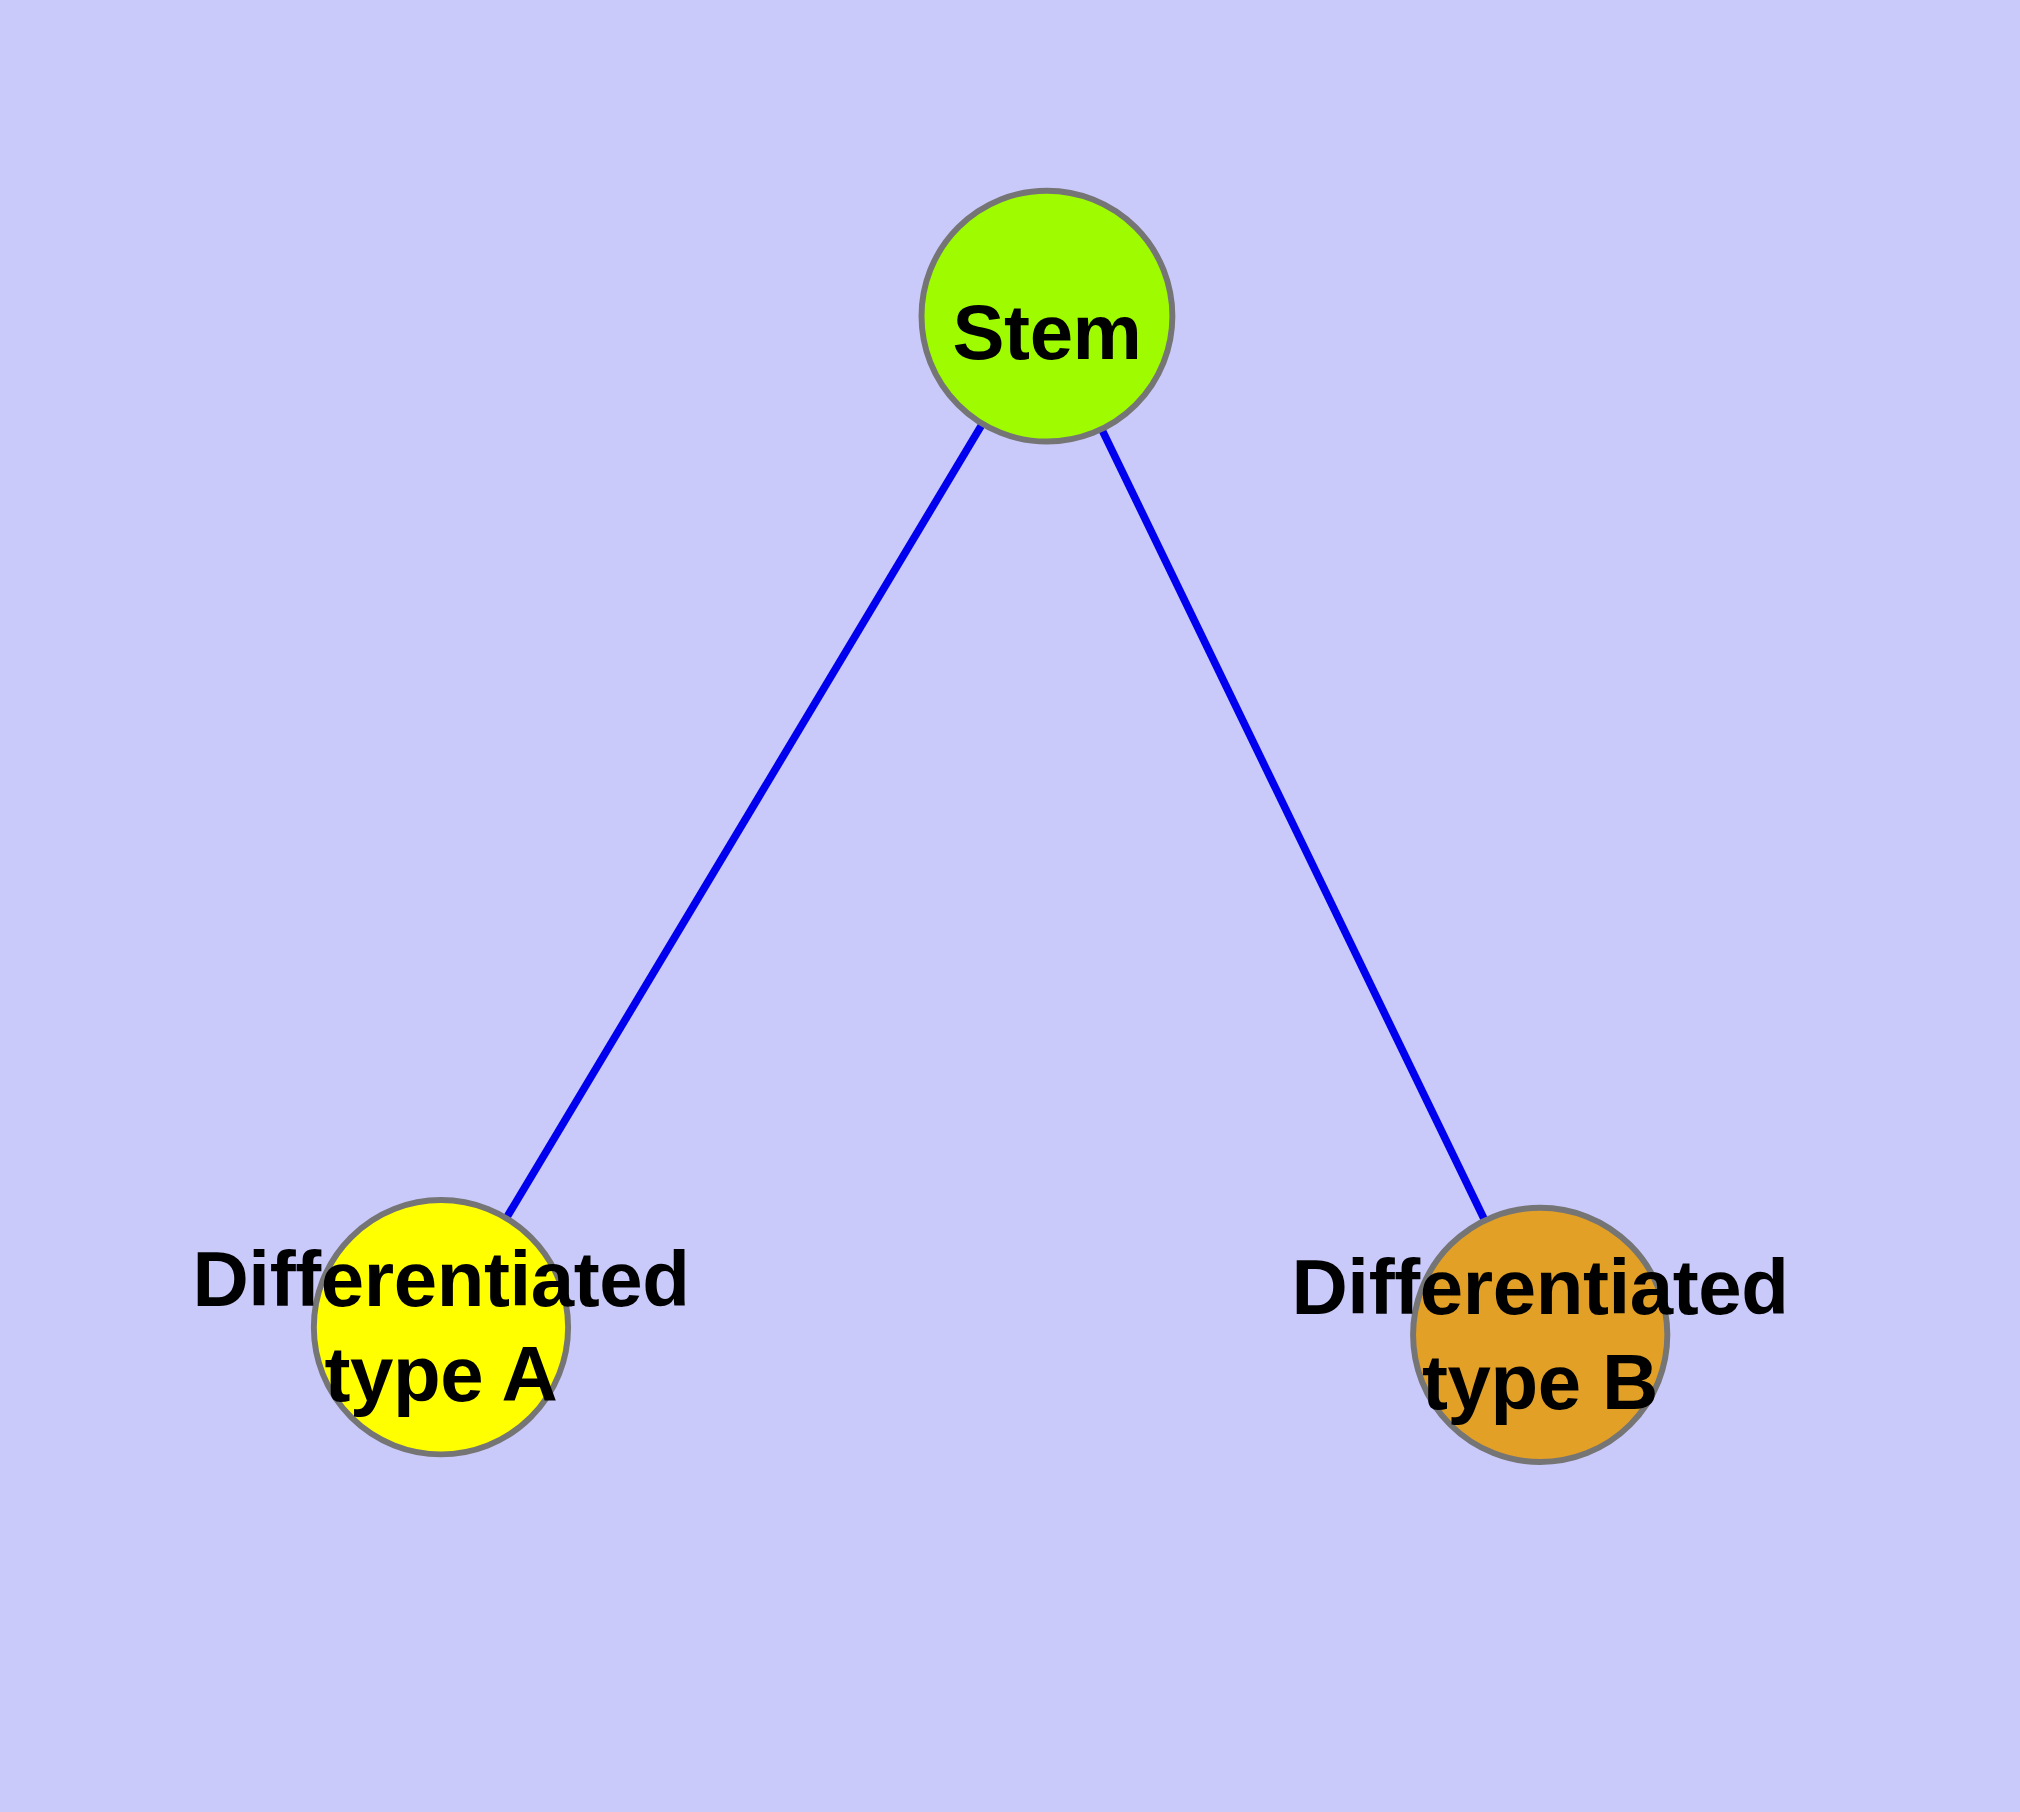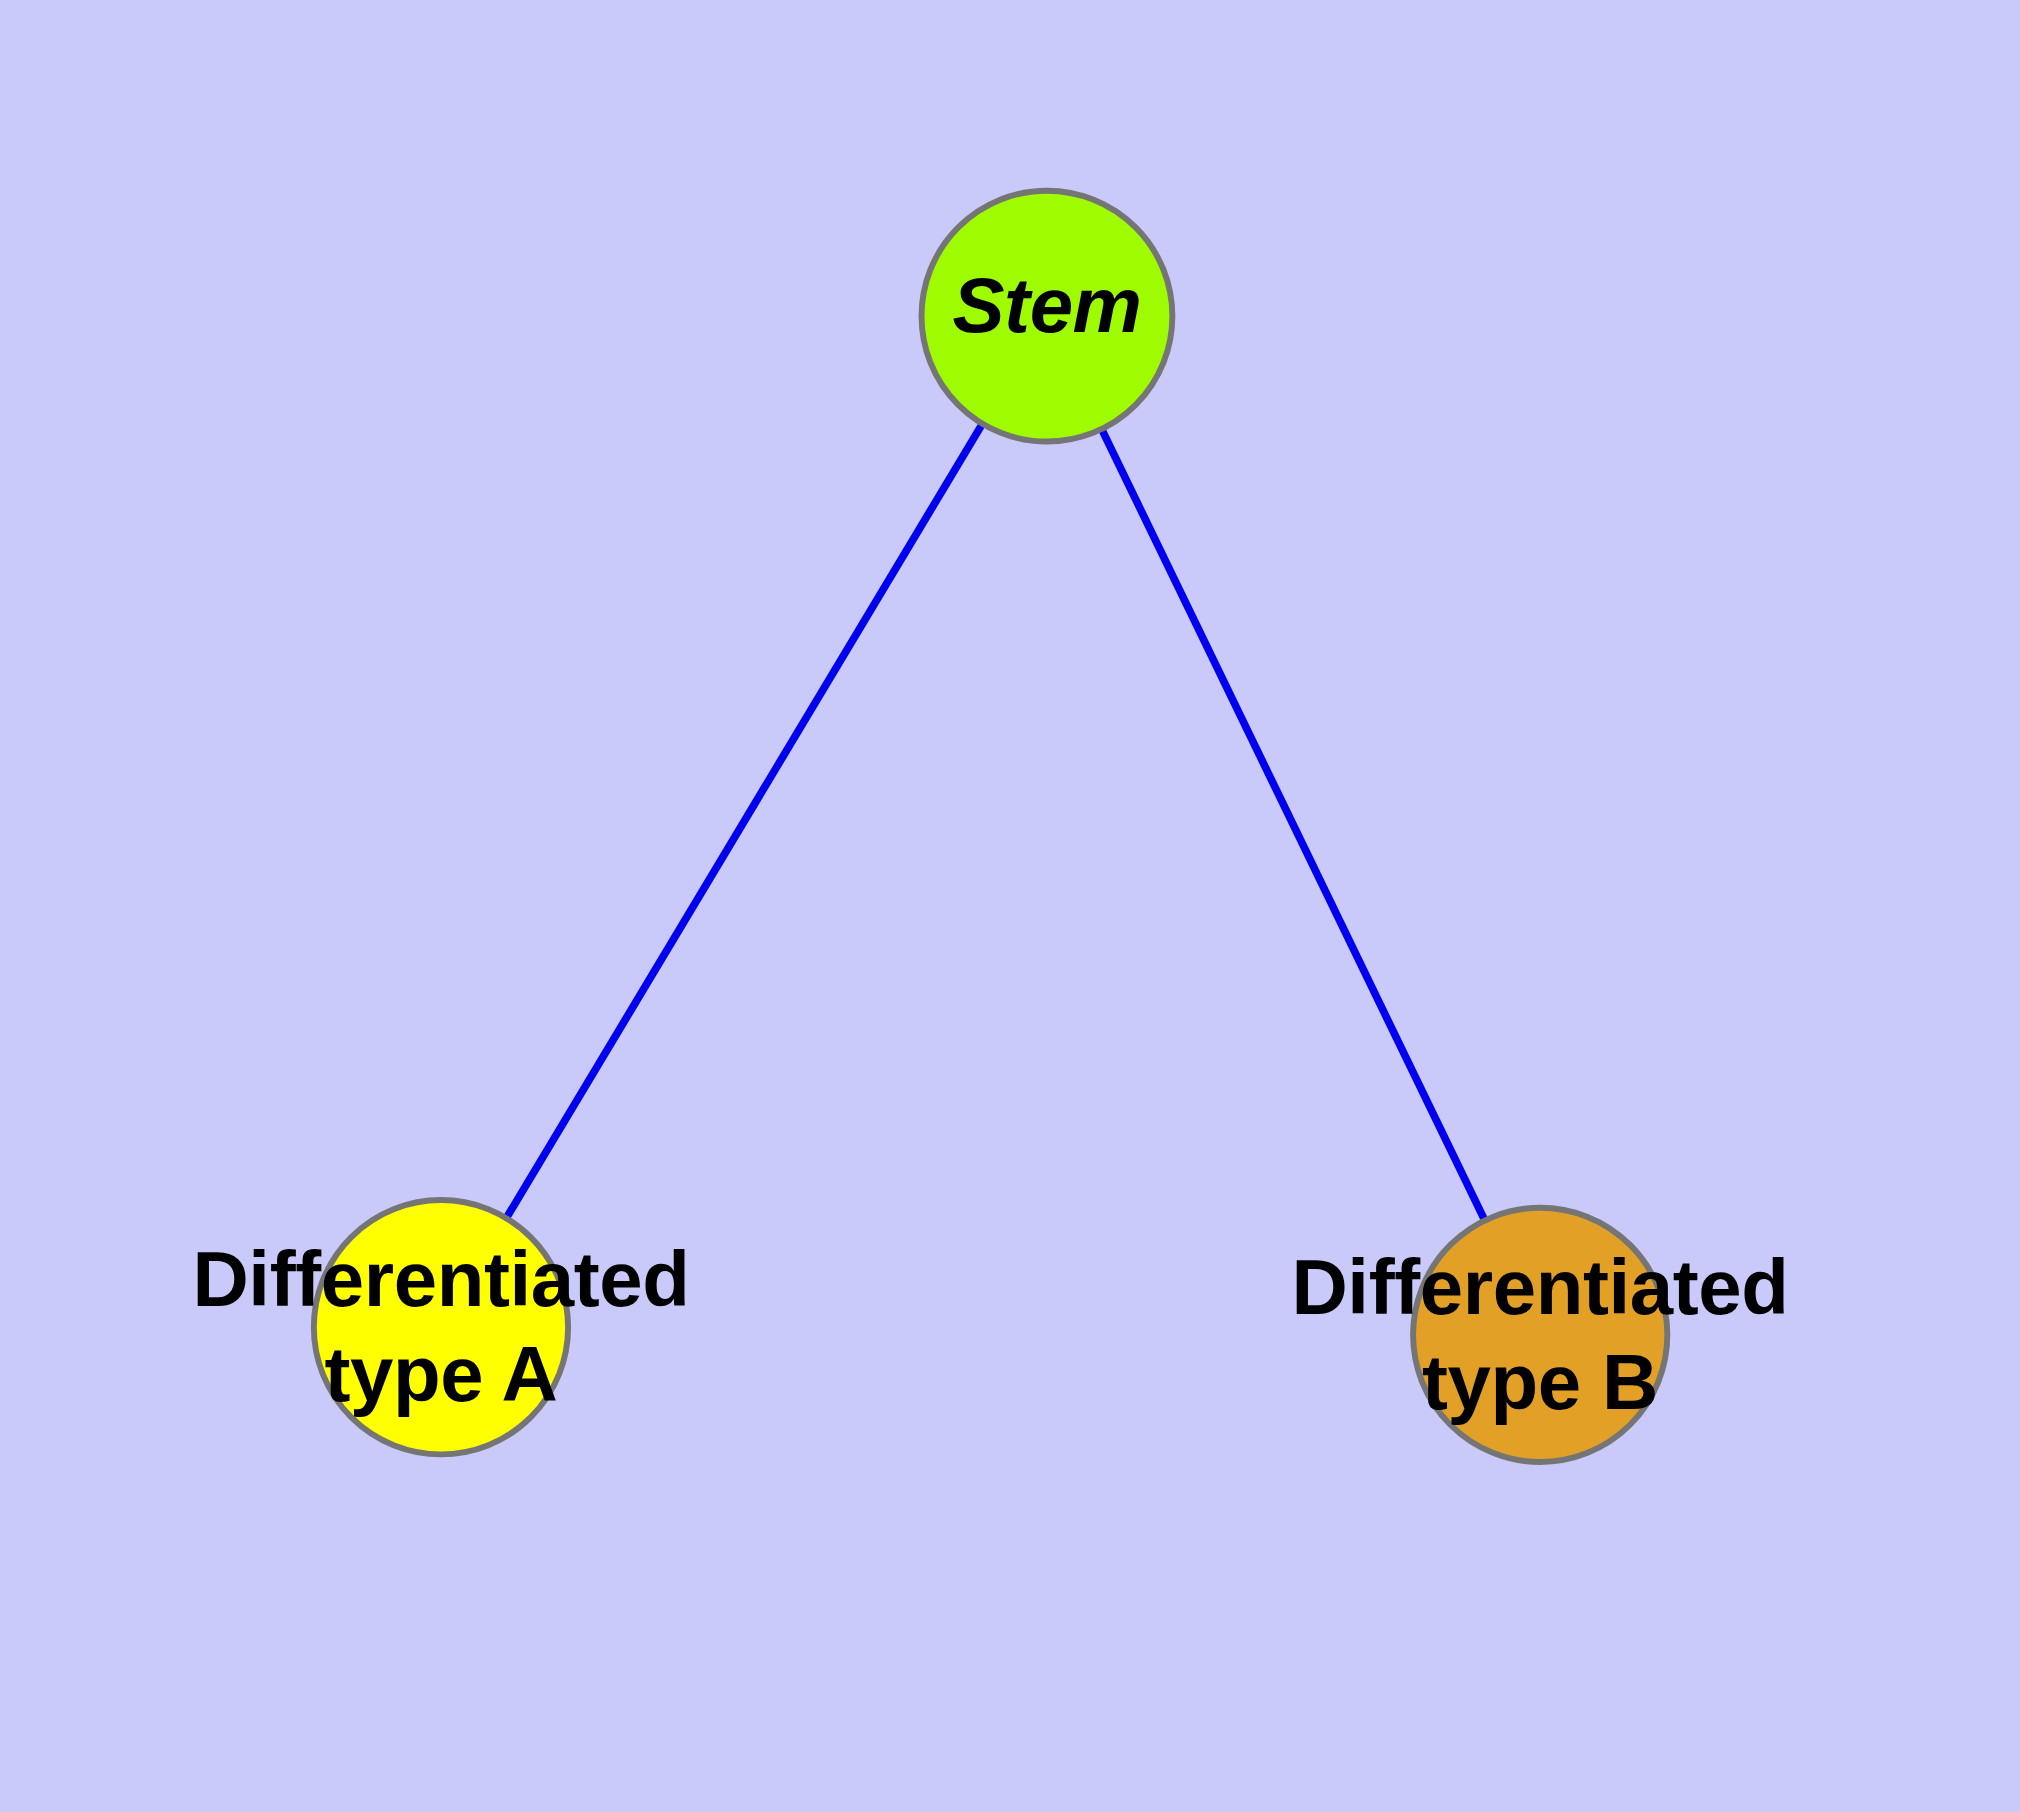--- a/index.html
+++ b/index.html
@@ -54,21 +54,21 @@
       <line id="edge-1" stroke-linecap="butt" x1="1235" y1="373" x2="1817" y2="1575" stroke="#0000ee" stroke-width="9"></line>
     </g>
 
     <g>
       <circle id="node-0" cx="1235" cy="373" r="148" fill="#9efb00" stroke="#757575" stroke-width="7"></circle>
       <circle id="node-1" cx="520" cy="1566" r="150" fill="#ffff00" stroke="#757575" stroke-width="7"></circle>
       <circle id="node-2" cx="1817" cy="1575" r="150" fill="#e3a026" stroke="#757575" stroke-width="7"></circle>
     </g>
   </svg>
 
-  <div class="node-label" id="label-0" style="left: 1047px; top: 305px; font-style: italic;">Stem</div>
+  <div class="node-label" id="label-0" style="left: 1047px; top: 332px;">Stem</div>
 
   <div class="node-label" id="label-1" style="left: 441px; top: 1327px;">Differentiated
 type A</div>
 
   <div class="node-label" id="label-2" style="left: 1540px; top: 1335px;">Differentiated
 type B</div>
 
 </div>
 
 

